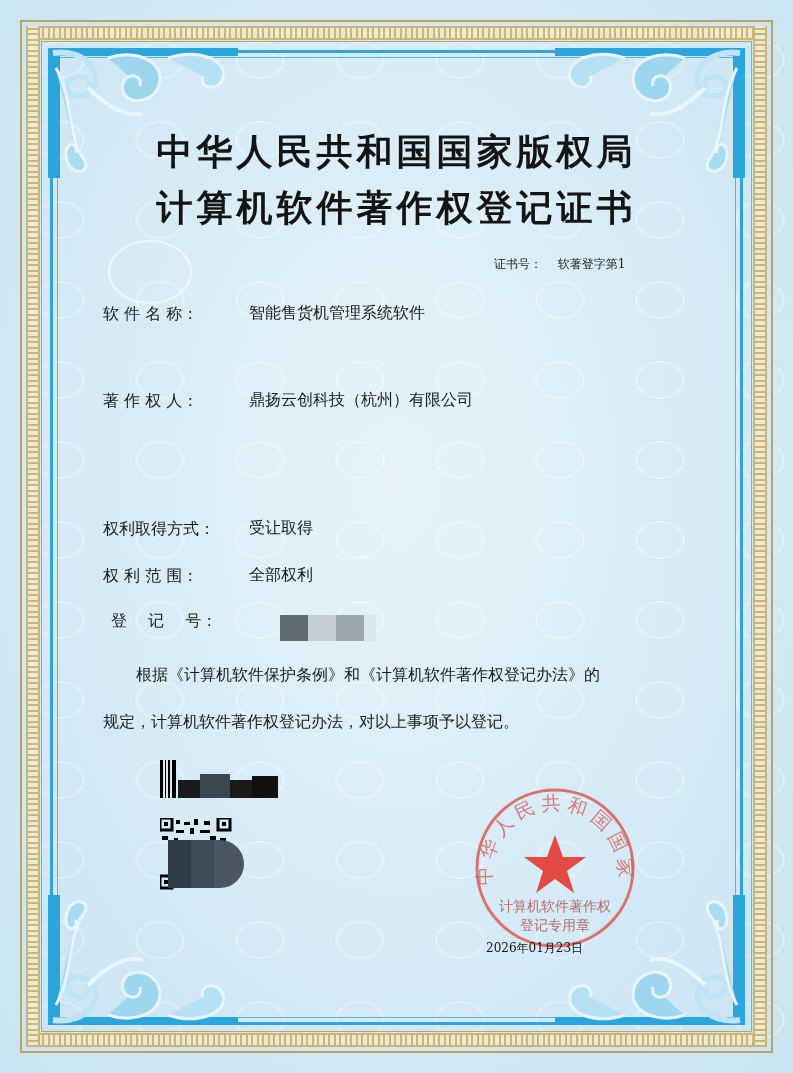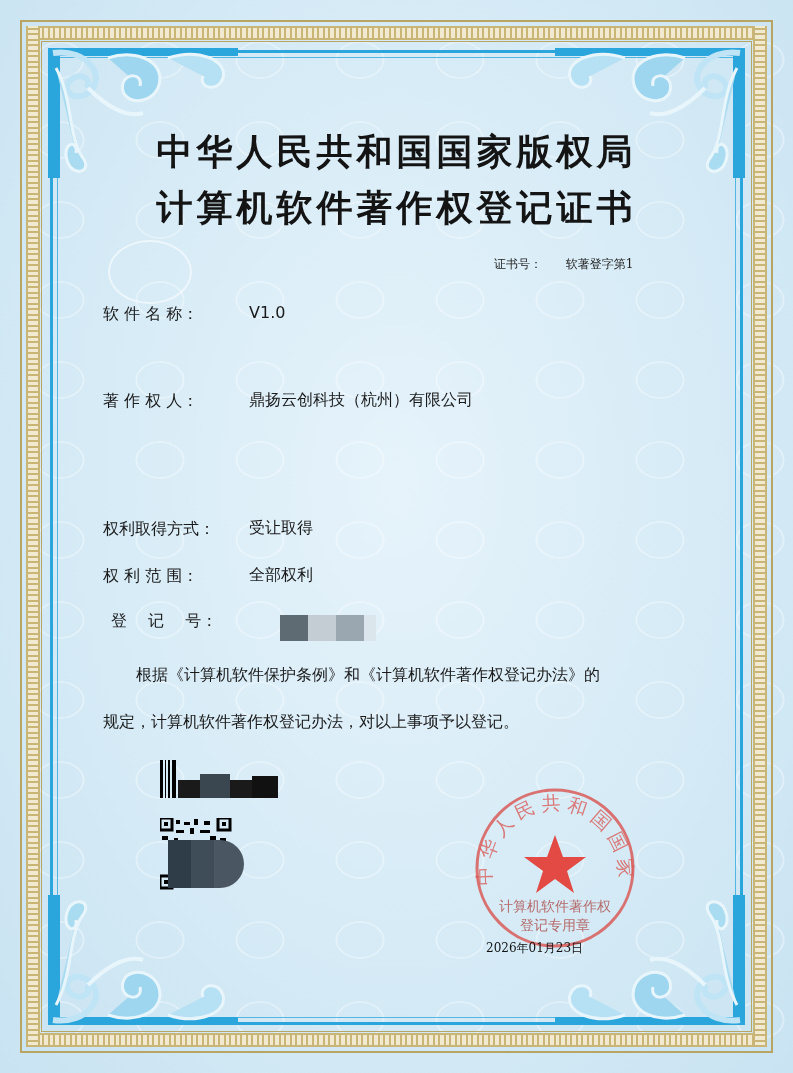--- a/index.html
+++ b/index.html
@@ -70,21 +70,21 @@
     font-family: "DejaVu Serif", "Liberation Serif", serif;
     font-weight: bold; font-size: 36px; letter-spacing: 4px; color: #141414;
   }
   .title.t1 { top: 128px; }
   .title.t2 { top: 184px; }
 
   .cert-no {
     position: absolute; left: 494px; top: 256px;
     font-size: 12px; color: #222;
   }
-  .cert-no .lbl { margin-right: 20px; }
+  .cert-no .lbl { margin-right: 12px; }
 
   .emblem {
     position: absolute; left: 108px; top: 240px; width: 80px; height: 60px;
     border: 2px solid rgba(255,255,255,0.55); border-radius: 50%;
   }
 
   .field-label, .field-value {
     position: absolute; font-size: 16px; color: #1a1a1a;
     font-family: "DejaVu Sans", "Liberation Sans", sans-serif;
   }
@@ -174,21 +174,21 @@
 <div class="title t1">中华人民共和国国家版权局</div>
 <div class="title t2">计算机软件著作权登记证书</div>
 
 <div class="cert-no">
   <span class="lbl">证书号：</span>
   <span>软著登字第1</span>
 </div>
 
 <div class="field-label" style="top:304px;">软 件 名 称：</div>
 <div class="field-value" style="top:301px;">
-  <div>V1.0</div>
+  <div>智能售货机管理系统软件</div>
 </div>
 
 <div class="field-label" style="top:391px;">著 作 权 人：</div>
 <div class="field-value" style="top:388px;">鼎扬云创科技（杭州）有限公司</div>
 
 <div class="field-label" style="top:519px;">权利取得方式：</div>
 <div class="field-value" style="top:516px;">受让取得</div>
 
 <div class="field-label" style="top:566px;">权 利 范 围：</div>
 <div class="field-value" style="top:563px;">全部权利</div>

